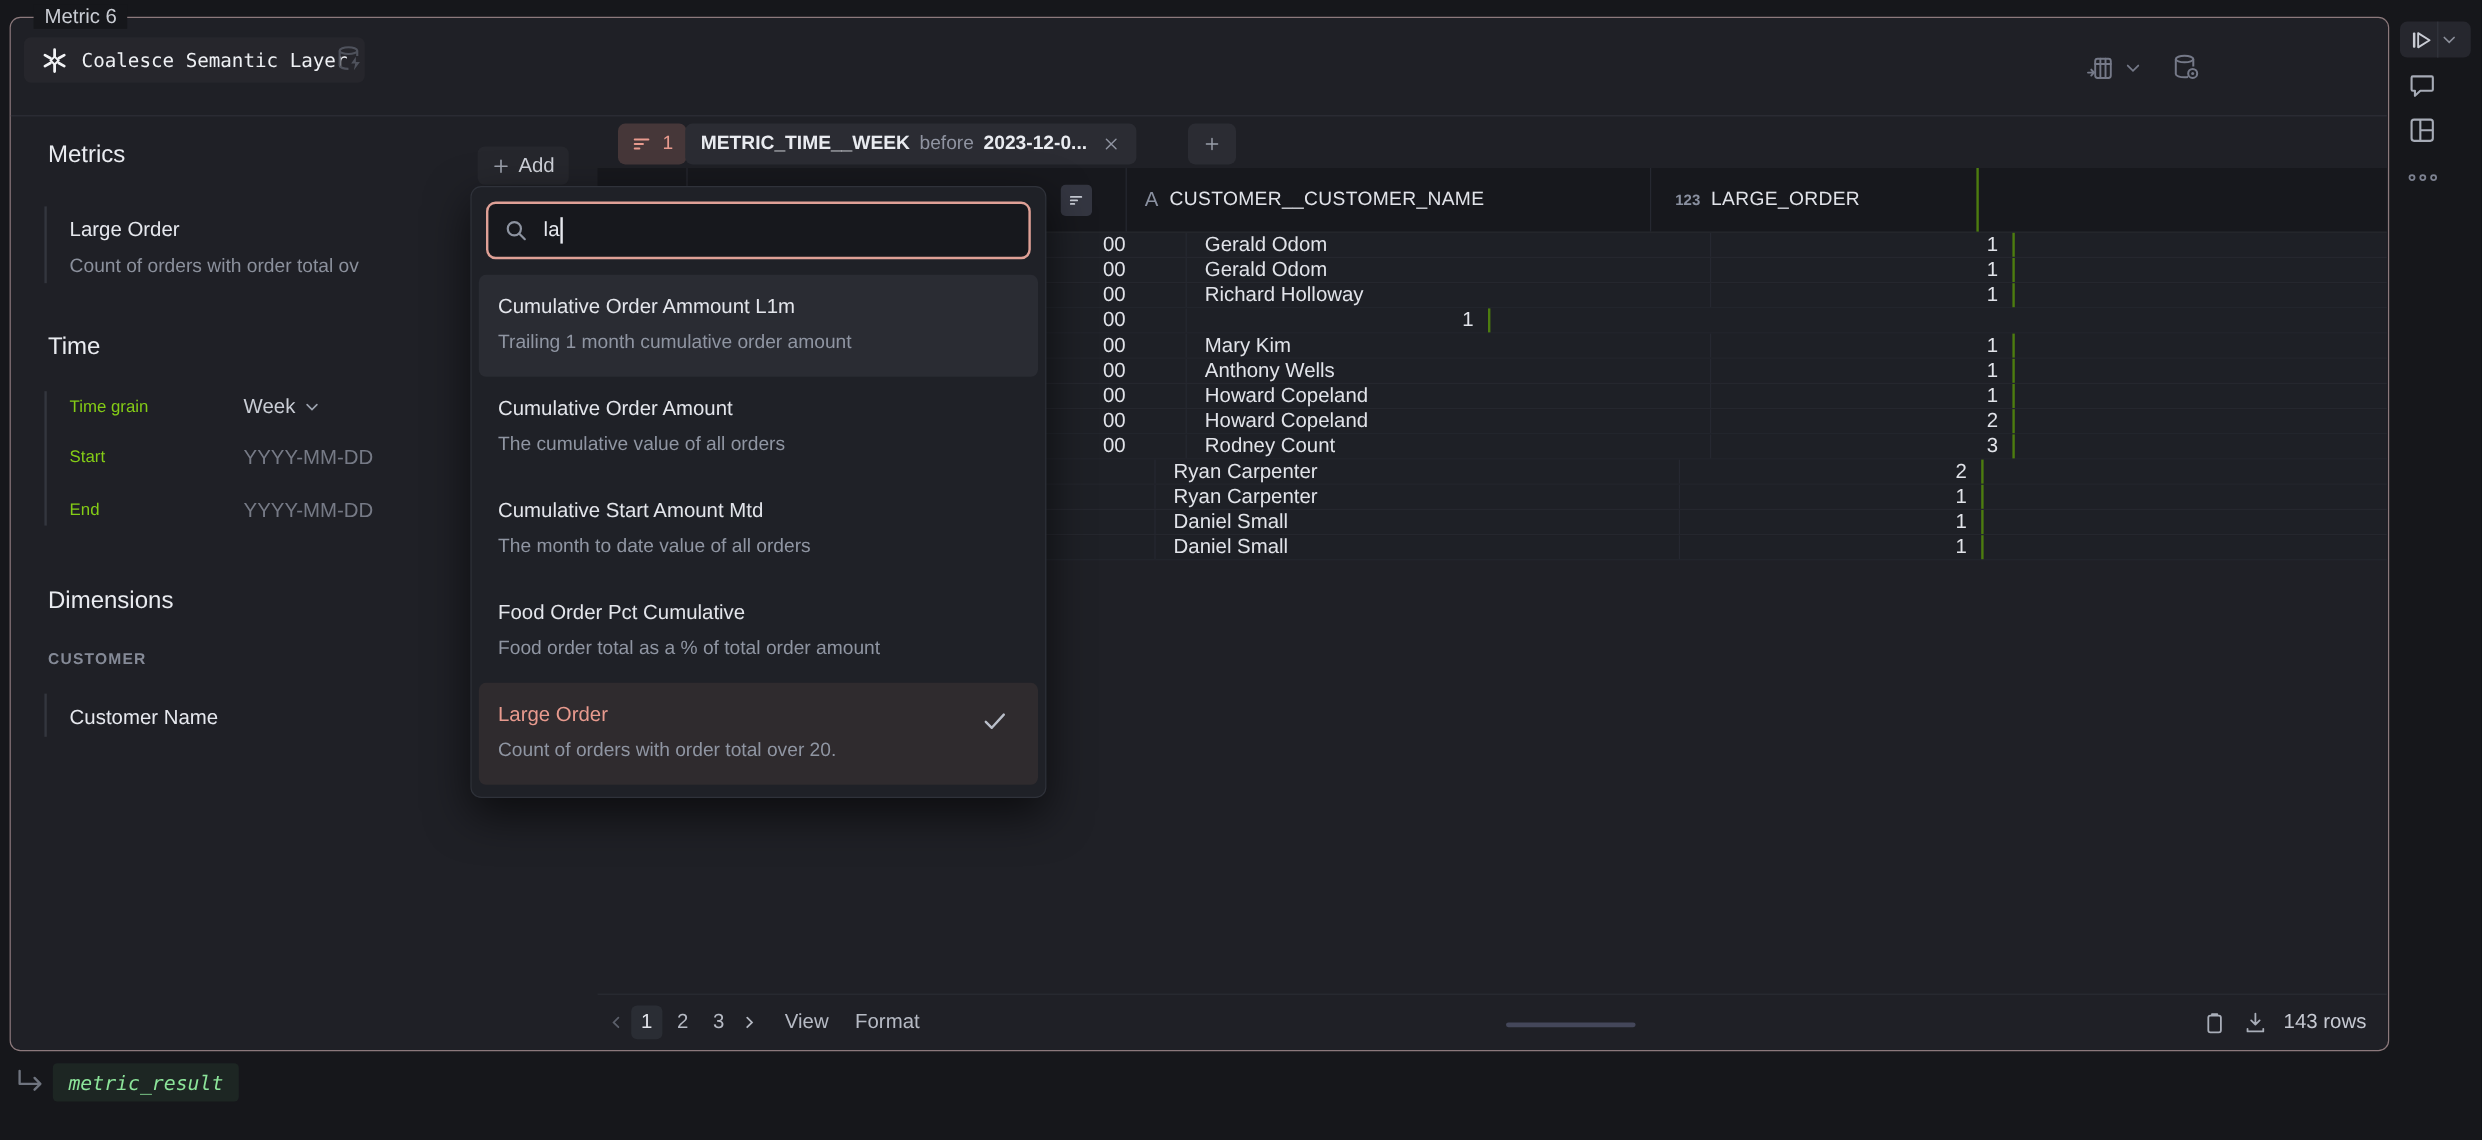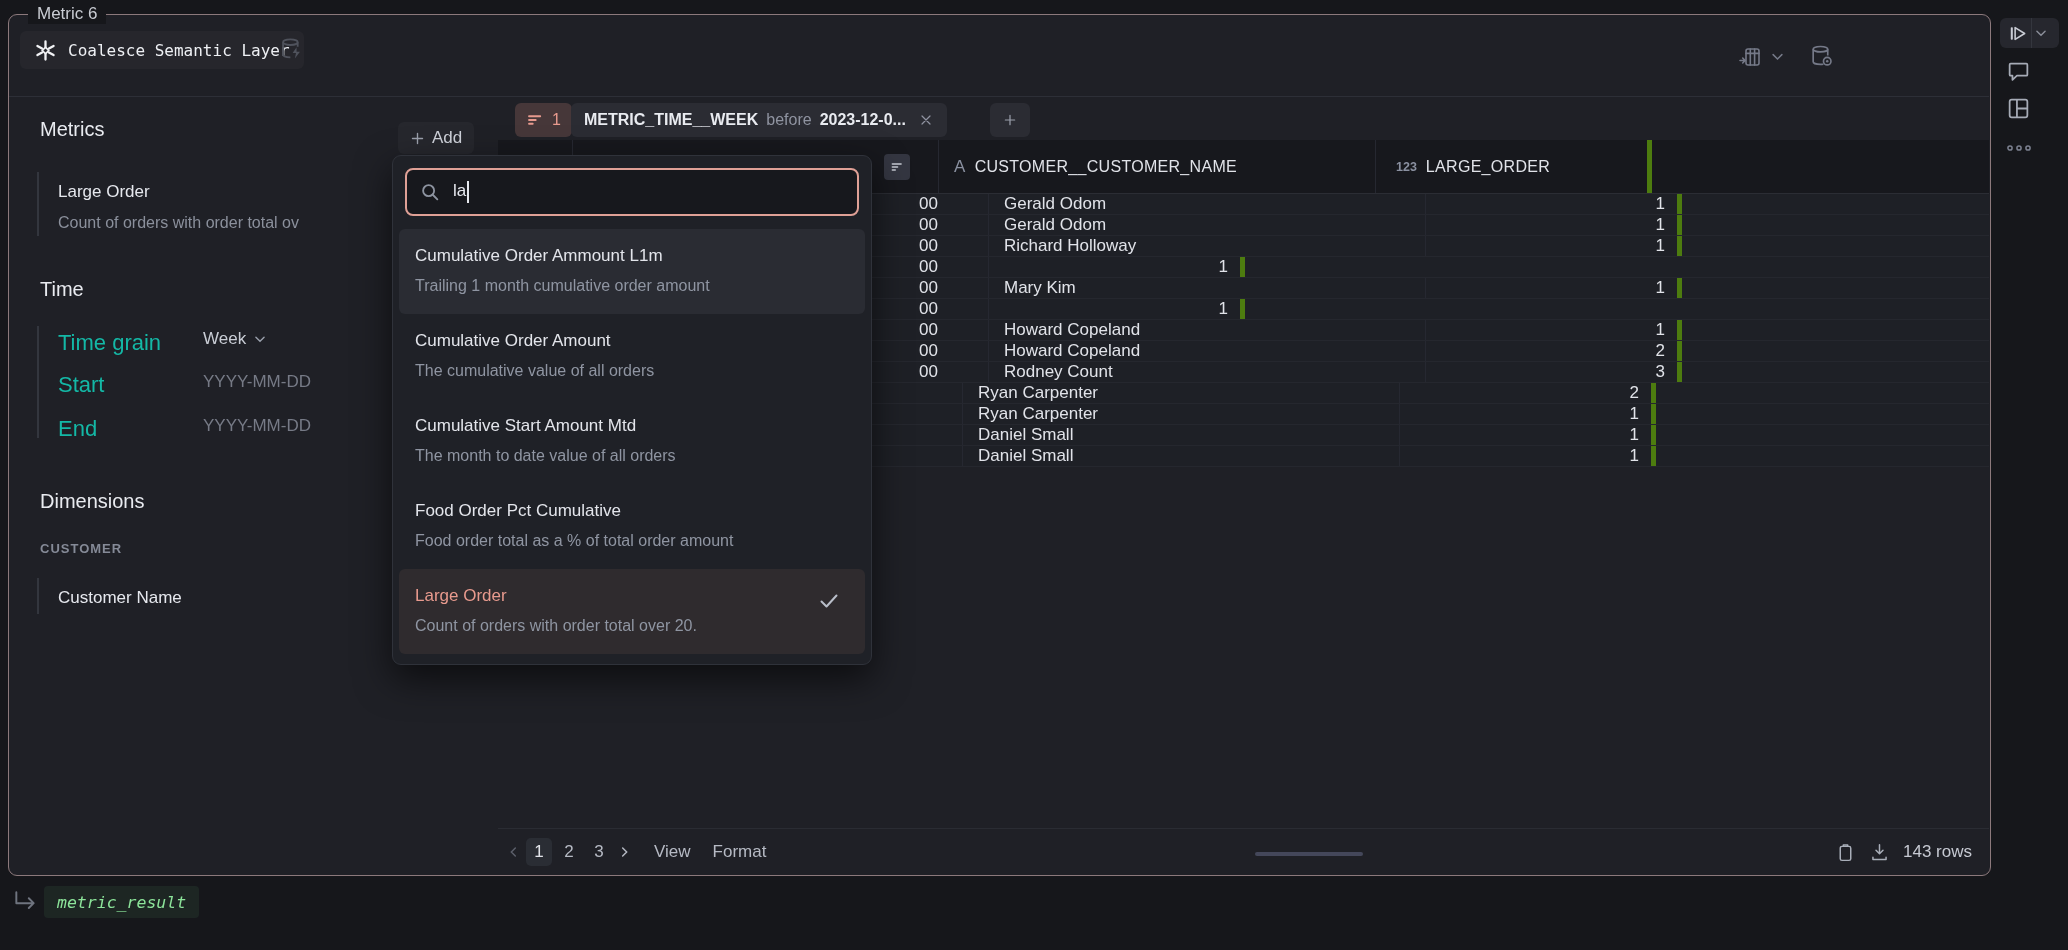--- a/index.html
+++ b/index.html
@@ -15,21 +15,21 @@
   .source-chip{position:absolute;left:20px;top:31px;height:38px;display:flex;align-items:center;gap:11px;
                background:#26262c;border-radius:6px;padding:0 14px;
                font-family:"DejaVu Sans Mono",monospace;font-size:16px;color:#eef0f4;}
   .dbbolt{position:absolute;left:278px;top:36px;color:#4f525c;}
   .hdr-icons{position:absolute;left:1738px;top:44px;display:flex;align-items:center;gap:8px;color:#757988;}
   
   .h-section{position:absolute;font-size:20px;color:#e9ebf0;font-weight:500;}
   .v-line{position:absolute;width:2px;background:#33363e;}
   .sb-item{position:absolute;font-size:17px;color:#e6e8ee;}
   .sb-desc{position:absolute;font-size:16px;color:#8b909c;width:332px;overflow:hidden;white-space:nowrap;}
-  .sb-label{position:absolute;font-size:22px;color:#14b8a6;}
+  .sb-label{position:absolute;font-size:14px;color:#84cc16;}
   .sb-value{position:absolute;font-size:17px;color:#c9cdd5;display:flex;align-items:center;gap:7px;}
   .sb-ph{position:absolute;font-size:17px;color:#767a86;}
   .sb-group{position:absolute;font-size:13px;font-weight:700;letter-spacing:1px;color:#858a97;}
   
   .add-btn{position:absolute;left:398px;top:122px;height:32px;padding:0 12px;display:flex;align-items:center;gap:7px;
            background:#26272d;border-radius:6px;font-size:17px;color:#ced1d9;}
   .chip{position:absolute;top:103px;height:34px;display:flex;align-items:center;border-radius:6px;font-size:16px;}
   .chip-count{left:515px;padding:0 11px;gap:8px;background:#463739;color:#e89a8e;}
   .chip-filter{left:571px;padding:0 13px;gap:8px;background:#2b2c33;}
   .chip-filter b{color:#e9ebf0;font-weight:700;}
@@ -38,21 +38,21 @@
   
   .table{position:absolute;left:498px;top:140px;width:1491px;height:688px;}
   .thead{display:flex;height:53px;background:#17181d;border-bottom:1px solid #2b2d34;
          font-size:16px;color:#b0b5c1;letter-spacing:.3px;}
   .trow{display:flex;flex:0 0 47.85px;border-bottom:1px solid #25272e;background:#1e2026;font-size:17px;}
   .c-num{flex:0 0 74px;border-right:1px solid #262831;background:#191a20;display:flex;align-items:center;
          justify-content:center;color:#868b98;font-size:16px;}
   .c-date{flex:0 0 365px;border-right:1px solid #262831;display:flex;align-items:center;padding-left:24px;color:#e1e3e9;}
   .c-date.tail{justify-content:flex-end;padding-left:0;padding-right:50px;}
   .c-cust{flex:0 0 421px;border-right:1px solid #262831;display:flex;align-items:center;padding-left:15px;color:#e1e3e9;}
-  .c-val{flex:0 0 239px;border-right:5px solid #4d7c0f;display:flex;align-items:center;justify-content:flex-end;
+  .c-val{flex:0 0 239px;border-right:2px solid #4d7c0f;display:flex;align-items:center;justify-content:flex-end;
          padding-right:12px;color:#e1e3e9;}
   .c-fill{flex:1 1 auto;}
   .th{background:none;border-bottom:none;}
   .th-filter-btn{margin-left:auto;margin-right:28px;align-self:center;width:26px;height:26px;background:#343641;
                  border-radius:4px;display:flex;align-items:center;justify-content:center;color:#c6cad3;}
   .th-ic{color:#8a90a0;margin-right:9px;font-size:17px;}
   .th-123{font-size:12.5px;font-weight:700;letter-spacing:0;}
   
   .fbar{position:absolute;left:498px;top:828px;width:1491px;height:46px;border-top:1px solid #2a2c33;
         display:flex;align-items:center;font-size:17px;color:#b6bac4;}
@@ -259,20 +259,21 @@
       <div class="c-num">4</div>
       <div class="c-date tail">00</div>
       <div class="c-cust">Mary Kim</div>
       <div class="c-val">1</div>
       <div class="c-fill"></div>
     </div>
 
     <div class="trow">
       <div class="c-num">5</div>
       <div class="c-date tail">00</div>
+      <div class="c-cust">Anthony Wells</div>
       <div class="c-val">1</div>
       <div class="c-fill"></div>
     </div>
 
     <div class="trow">
       <div class="c-num">6</div>
       <div class="c-date tail">00</div>
       <div class="c-cust">Howard Copeland</div>
       <div class="c-val">1</div>
       <div class="c-fill"></div>

